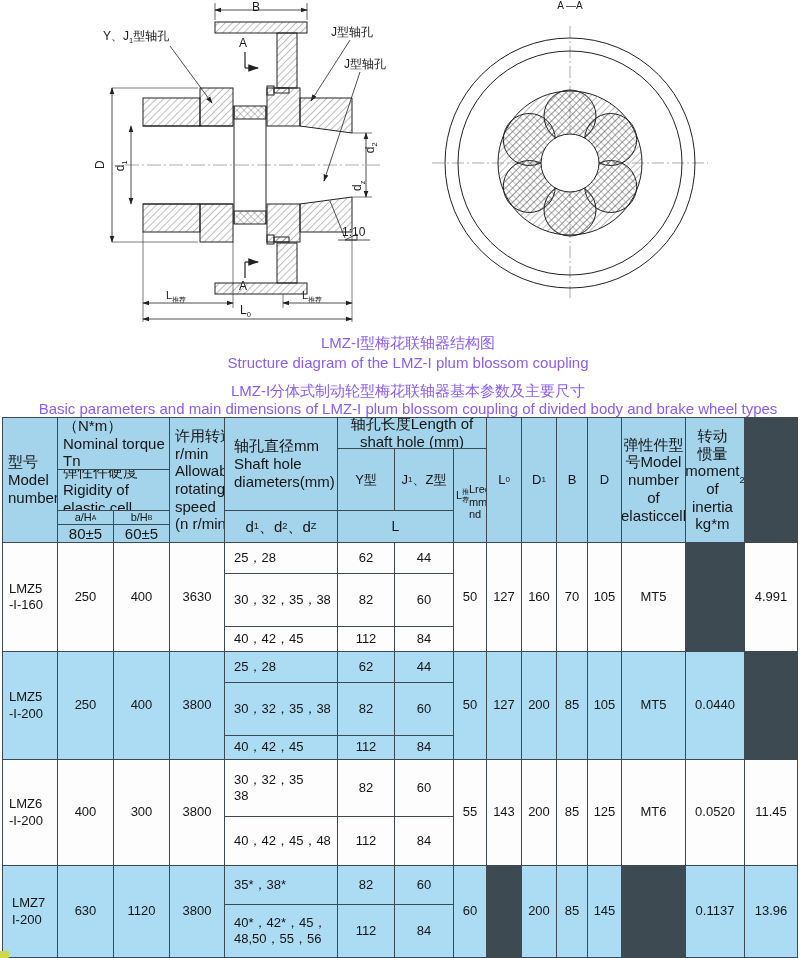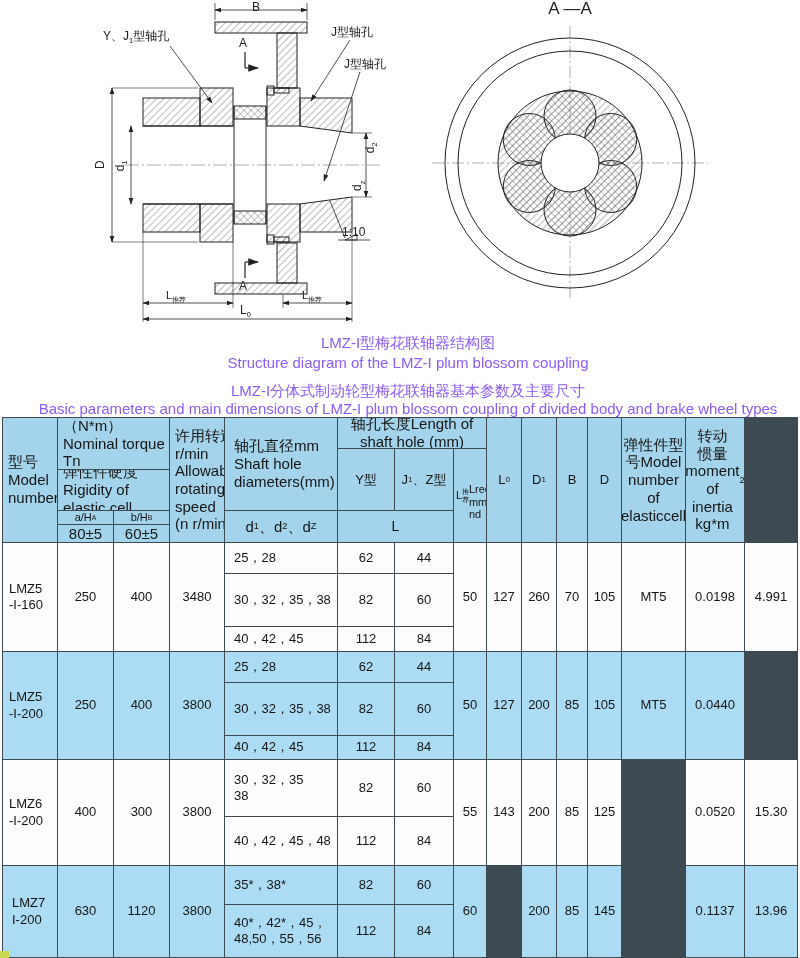--- a/index.html
+++ b/index.html
@@ -143,21 +143,21 @@
   <div class="dlabel" style="left:239px;top:37px">A</div>
   <div class="dlabel" style="left:239px;top:280px">A</div>
   <div class="dlabel rot" style="left:96px;top:158px">D</div>
   <div class="dlabel rot" style="left:116px;top:158px">d<sub>1</sub></div>
   <div class="dlabel rot" style="left:366px;top:140px">d<sub>2</sub></div>
   <div class="dlabel rot" style="left:354px;top:178px">d<sub>z</sub></div>
   <div class="dlabel" style="left:342px;top:226px">1:10</div>
   <div class="dlabel" style="left:166px;top:289px;font-size:11px">L<sub>推荐</sub></div>
   <div class="dlabel" style="left:302px;top:289px;font-size:11px">L<sub>推荐</sub></div>
   <div class="dlabel" style="left:240px;top:304px">L<sub>0</sub></div>
-  <div class="dlabel" style="left:520px;top:0;width:100px;text-align:center;font-size:17px">A —A</div>
+  <div class="dlabel" style="left:520px;top:0;width:100px;text-align:center;font-size:10px">A —A</div>
 
   <div class="caption" style="top:334px;font-size:15px">LMZ-I型梅花联轴器结构图</div>
   <div class="caption" style="top:354px;font-size:15px">Structure diagram of the LMZ-I plum blossom coupling</div>
   <div class="caption" style="top:382px;font-size:15px">LMZ-I分体式制动轮型梅花联轴器基本参数及主要尺寸</div>
   <div class="caption" style="top:400px;font-size:15px">Basic parameters and main dimensions of LMZ-I plum blossom coupling of divided body and brake wheel types</div>
 
   <div class="ptable">
 
     <div class="c hd hlft" style="grid-area:1/1/6/2">型号<br>Model<br>number</div>
     <div class="c hd hlft" style="grid-area:1/2/3/4">公称扭矩Tn（N*m）<br>Nominal torque Tn<br>N*m</div>
@@ -177,37 +177,36 @@
     <div class="c hd" style="grid-area:1/9/6/10;font-size:13px">L<sub>0</sub></div>
     <div class="c hd" style="grid-area:1/10/6/11;font-size:13px">D<sub>1</sub></div>
     <div class="c hd" style="grid-area:1/11/6/12;font-size:13px">B</div>
     <div class="c hd" style="grid-area:1/12/6/13;font-size:13px">D</div>
     <div class="c hd" style="grid-area:1/13/6/14">弹性件型<br>号Model<br>number<br>of<br>elasticcell</div>
     <div class="c hd" style="grid-area:1/14/6/15">转动<br>惯量<br>moment<br>of<br>inertia<br>kg*m<sup>2</sup></div>
 
     <div class="c wh lft" style="grid-area:6/1/9/2;padding-left:6px">LMZ5<br>-I-160</div>
     <div class="c wh" style="grid-area:6/2/9/3">250</div>
     <div class="c wh" style="grid-area:6/3/9/4">400</div>
-    <div class="c wh" style="grid-area:6/4/9/5">3480</div>
+    <div class="c wh" style="grid-area:6/4/9/5">3630</div>
     <div class="c wh lft" style="grid-area:6/5/7/6">25，28</div>
     <div class="c wh" style="grid-area:6/6/7/7">62</div>
     <div class="c wh" style="grid-area:6/7/7/8">44</div>
     <div class="c wh lft" style="grid-area:7/5/8/6">30，32，35，38</div>
     <div class="c wh" style="grid-area:7/6/8/7">82</div>
     <div class="c wh" style="grid-area:7/7/8/8">60</div>
     <div class="c wh lft" style="grid-area:8/5/9/6">40，42，45</div>
     <div class="c wh" style="grid-area:8/6/9/7">112</div>
     <div class="c wh" style="grid-area:8/7/9/8">84</div>
     <div class="c wh" style="grid-area:6/8/9/9">50</div>
     <div class="c wh" style="grid-area:6/9/9/10">127</div>
-    <div class="c wh" style="grid-area:6/10/9/11">260</div>
+    <div class="c wh" style="grid-area:6/10/9/11">160</div>
     <div class="c wh" style="grid-area:6/11/9/12">70</div>
     <div class="c wh" style="grid-area:6/12/9/13">105</div>
     <div class="c wh" style="grid-area:6/13/9/14">MT5</div>
-    <div class="c wh" style="grid-area:6/14/9/15">0.0198</div>
     <div class="c wh" style="grid-area:6/15/9/16">4.991</div>
 
     <div class="c bl lft" style="grid-area:9/1/12/2;padding-left:6px">LMZ5<br>-I-200</div>
     <div class="c bl" style="grid-area:9/2/12/3">250</div>
     <div class="c bl" style="grid-area:9/3/12/4">400</div>
     <div class="c bl" style="grid-area:9/4/12/5">3800</div>
     <div class="c bl lft" style="grid-area:9/5/10/6">25，28</div>
     <div class="c bl" style="grid-area:9/6/10/7">62</div>
     <div class="c bl" style="grid-area:9/7/10/8">44</div>
     <div class="c bl lft" style="grid-area:10/5/11/6">30，32，35，38</div>
@@ -232,22 +231,23 @@
     <div class="c wh" style="grid-area:12/6/13/7">82</div>
     <div class="c wh" style="grid-area:12/7/13/8">60</div>
     <div class="c wh lft" style="grid-area:13/5/14/6">40，42，45，48</div>
     <div class="c wh" style="grid-area:13/6/14/7">112</div>
     <div class="c wh" style="grid-area:13/7/14/8">84</div>
     <div class="c wh" style="grid-area:12/8/14/9">55</div>
     <div class="c wh" style="grid-area:12/9/14/10">143</div>
     <div class="c wh" style="grid-area:12/10/14/11">200</div>
     <div class="c wh" style="grid-area:12/11/14/12">85</div>
     <div class="c wh" style="grid-area:12/12/14/13">125</div>
+    <div class="c wh" style="grid-area:12/13/14/14">MT6</div>
     <div class="c wh" style="grid-area:12/14/14/15">0.0520</div>
-    <div class="c wh" style="grid-area:12/15/14/16">15.30</div>
+    <div class="c wh" style="grid-area:12/15/14/16">11.45</div>
 
     <div class="c bl lft" style="grid-area:14/1/16/2;">LMZ7<br>I-200</div>
     <div class="c bl" style="grid-area:14/2/16/3">630</div>
     <div class="c bl" style="grid-area:14/3/16/4">1120</div>
     <div class="c bl" style="grid-area:14/4/16/5">3800</div>
     <div class="c bl lft" style="grid-area:14/5/15/6">35*，38*</div>
     <div class="c bl" style="grid-area:14/6/15/7">82</div>
     <div class="c bl" style="grid-area:14/7/15/8">60</div>
     <div class="c bl lft" style="grid-area:15/5/16/6">40*，42*，45，<br>48,50，55，56</div>
     <div class="c bl" style="grid-area:15/6/16/7">112</div>

